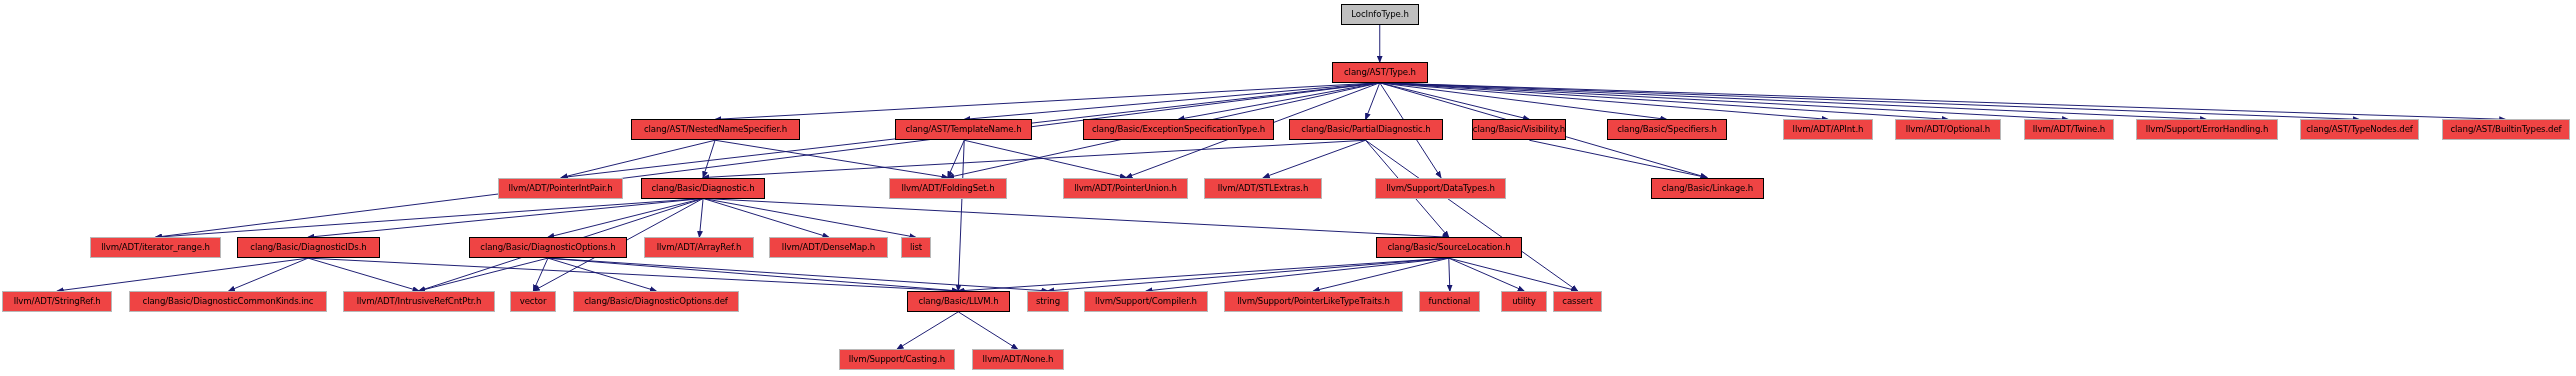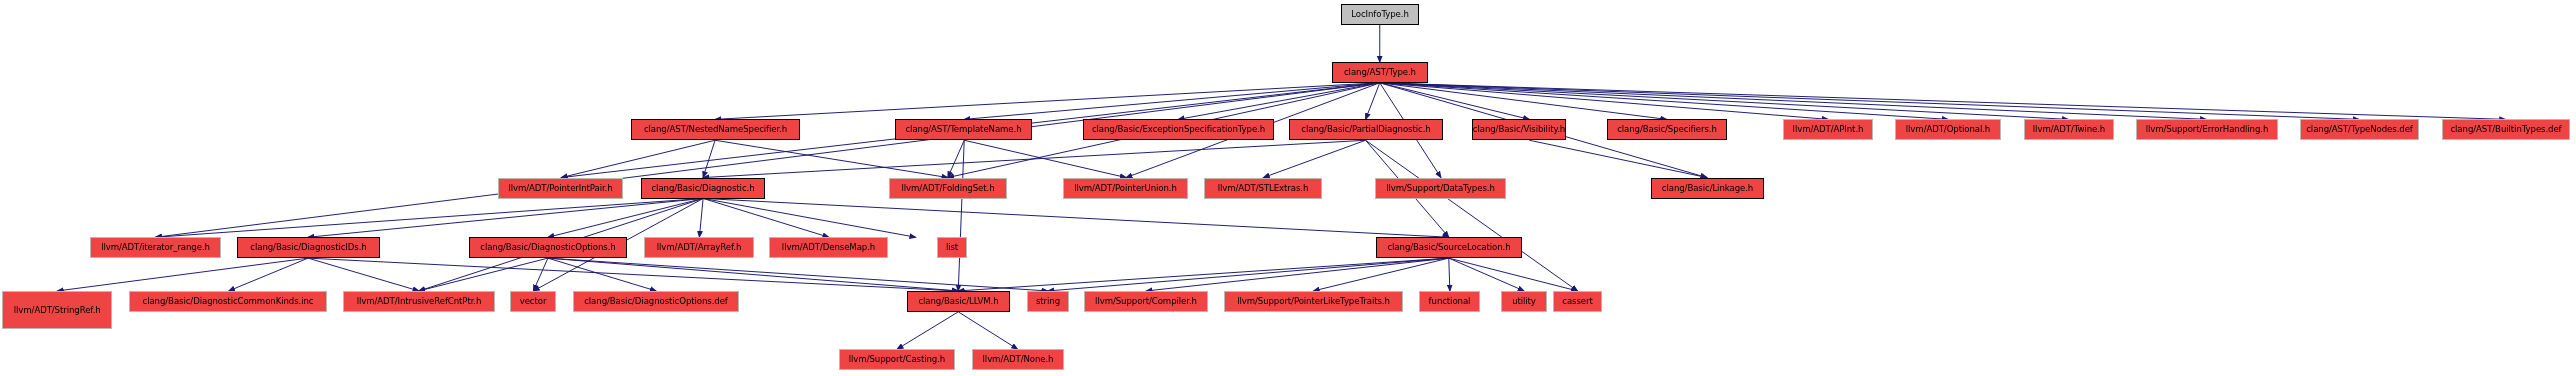--- a/index.html
+++ b/index.html
@@ -158,27 +158,27 @@
       </div>
       <div class="node documented" style="left: 469px; top: 237px; width: 158px; height: 21px;">
         <span>clang/Basic/DiagnosticOptions.h</span>
       </div>
       <div class="node" style="left: 644px; top: 237px; width: 110px; height: 21px;">
         <span>llvm/ADT/ArrayRef.h</span>
       </div>
       <div class="node" style="left: 769px; top: 237px; width: 119px; height: 21px;">
         <span>llvm/ADT/DenseMap.h</span>
       </div>
-      <div class="node" style="left: 901px; top: 237px; width: 30px; height: 21px; margin-left: 36px;">
+      <div class="node" style="left: 901px; top: 237px; width: 30px; height: 21px;">
         <span>list</span>
       </div>
       <div class="node documented" style="left: 1376px; top: 237px; width: 146px; height: 21px;">
         <span>clang/Basic/SourceLocation.h</span>
       </div>
-      <div class="node" style="left: 2.2px; top: 291px; width: 110px; height: 38px;">
+      <div class="node" style="left: 2.2px; top: 291px; width: 110px; height: 21px;">
         <span>llvm/ADT/StringRef.h</span>
       </div>
       <div class="node" style="left: 129px; top: 291px; width: 198px; height: 21px;">
         <span>clang/Basic/DiagnosticCommonKinds.inc</span>
       </div>
       <div class="node" style="left: 343px; top: 291px; width: 152px; height: 21px;">
         <span>llvm/ADT/IntrusiveRefCntPtr.h</span>
       </div>
       <div class="node" style="left: 510px; top: 291px; width: 46px; height: 21px;">
         <span>vector</span>

